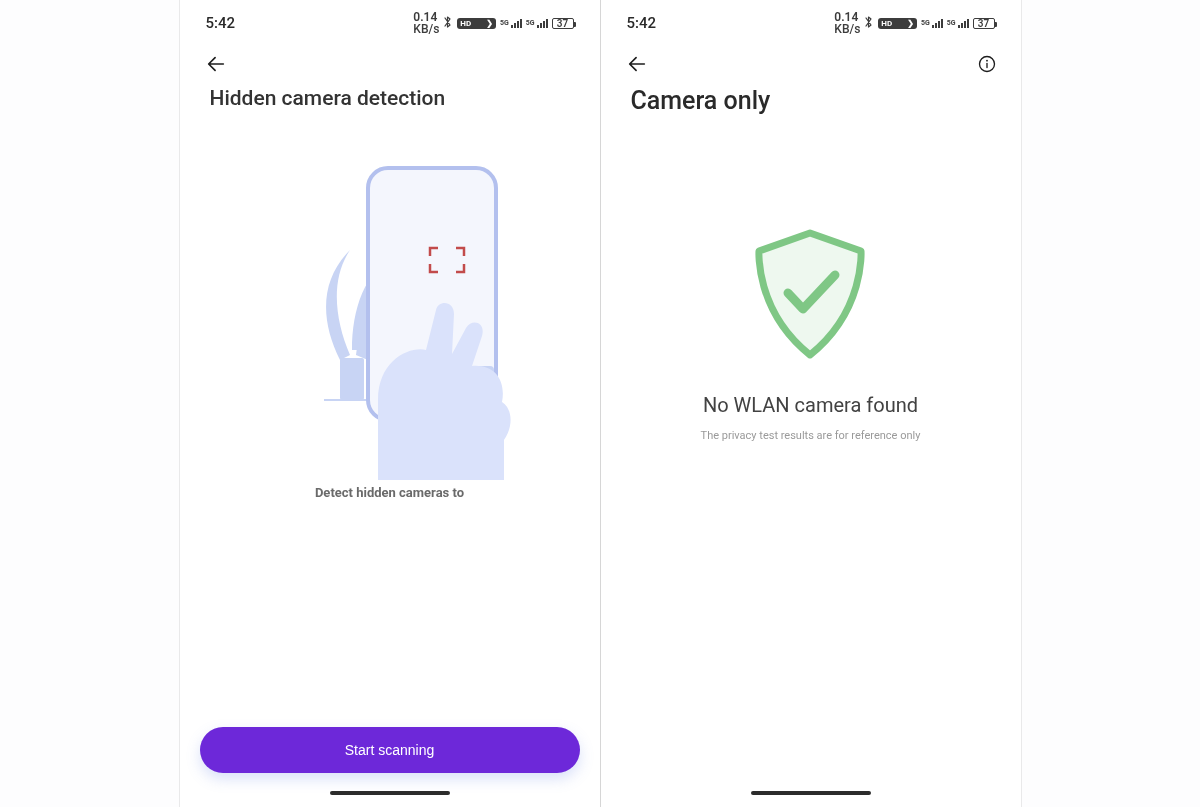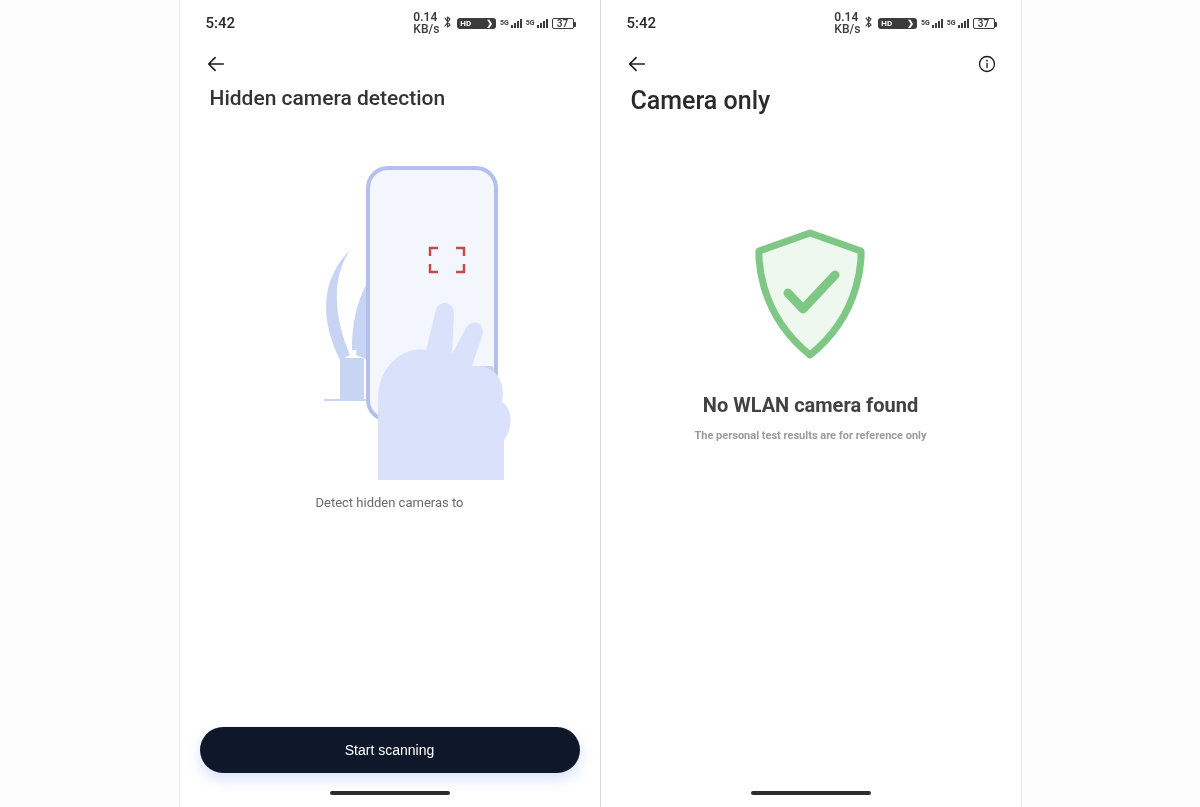--- a/index.html
+++ b/index.html
@@ -114,42 +114,41 @@
   .illustration{
     margin-top:40px;
     width:260px;
     height:330px;
   }
   .desc{
     text-align:center;
     color:#6a6a6a;
     font-size:13px;
     line-height:2;
-    margin-top:10px;
+    font-weight:bold;
   }
   .shield-wrap{
     margin-top:110px;
     display:flex;
     flex-direction:column;
     align-items:center;
-    font-weight:bold;
   }
   .result-title{
     font-size:20px;
     color:#424242;
     margin-top:24px;
   }
   .result-sub{
     font-size:11px;
     color:#9a9a9a;
     margin-top:12px;
   }
   
   .primary-btn{
-    background:#0f172a;
+    background:#6d28d9;
     color:#ffffff;
     border:none;
     border-radius:26px;
     height:46px;
     width:100%;
     font-size:14px;
     font-weight:400;
     cursor:pointer;
     margin-bottom:18px;
     box-shadow: 0 6px 14px rgba(107,134,232,.25);
@@ -310,21 +309,21 @@
 
     <div class="content">
       <div class="shield-wrap">
         <div>
           <svg width="130" height="140" viewBox="0 0 130 140">
             <path d="M65 8 L116 26 C116 26 120 86 65 130 C10 86 14 26 14 26 Z" fill="#eef8ef" stroke="#7fc785" stroke-width="7" stroke-linejoin="round"></path>
             <path d="M43 68 L58 84 L90 50" fill="none" stroke="#7fc785" stroke-width="9" stroke-linecap="round" stroke-linejoin="round"></path>
           </svg>
         </div>
         <div class="result-title">No WLAN camera found</div>
-        <div class="result-sub">The personal test results are for reference only</div>
+        <div class="result-sub">The privacy test results are for reference only</div>
       </div>
 
       <div style="flex:1"></div>
       <div class="home-indicator"></div>
     </div>
   </div>
 
   <div class="divider outer-divider"></div>
 </div>
 

